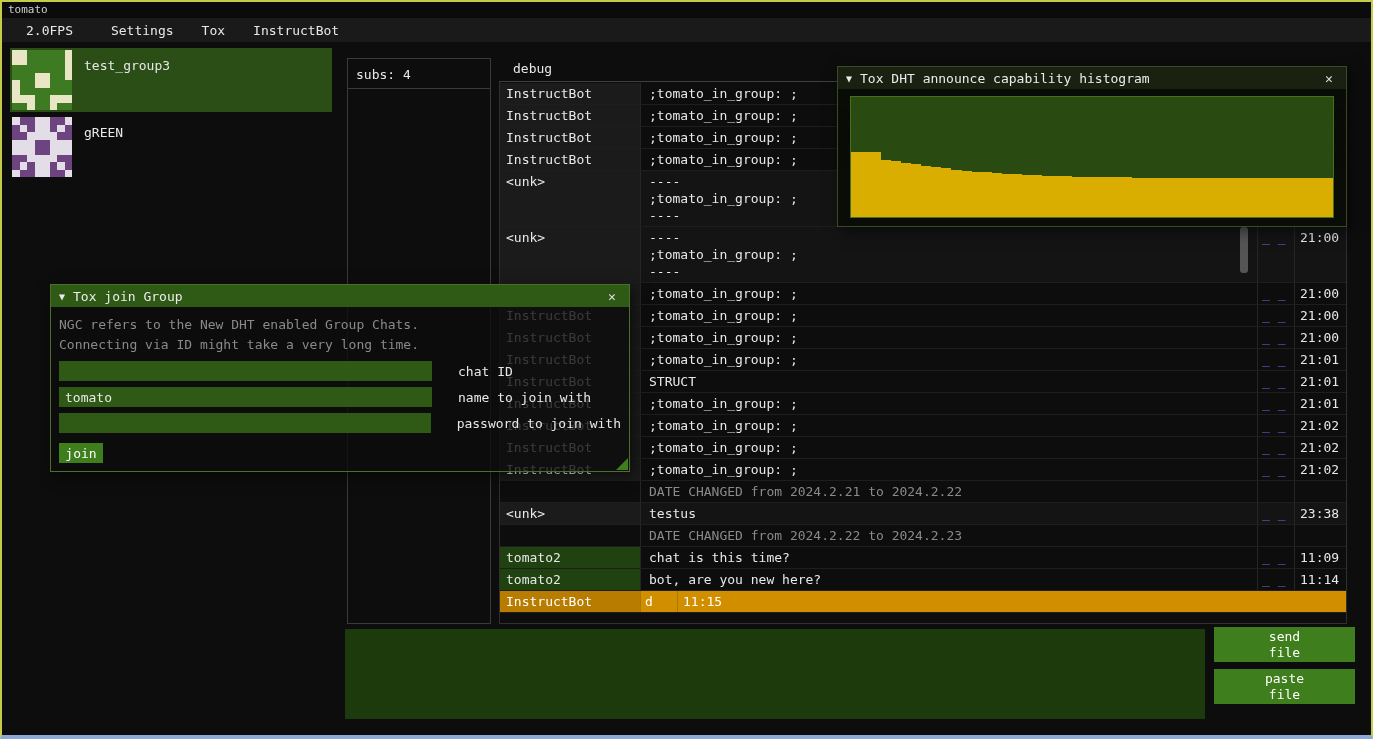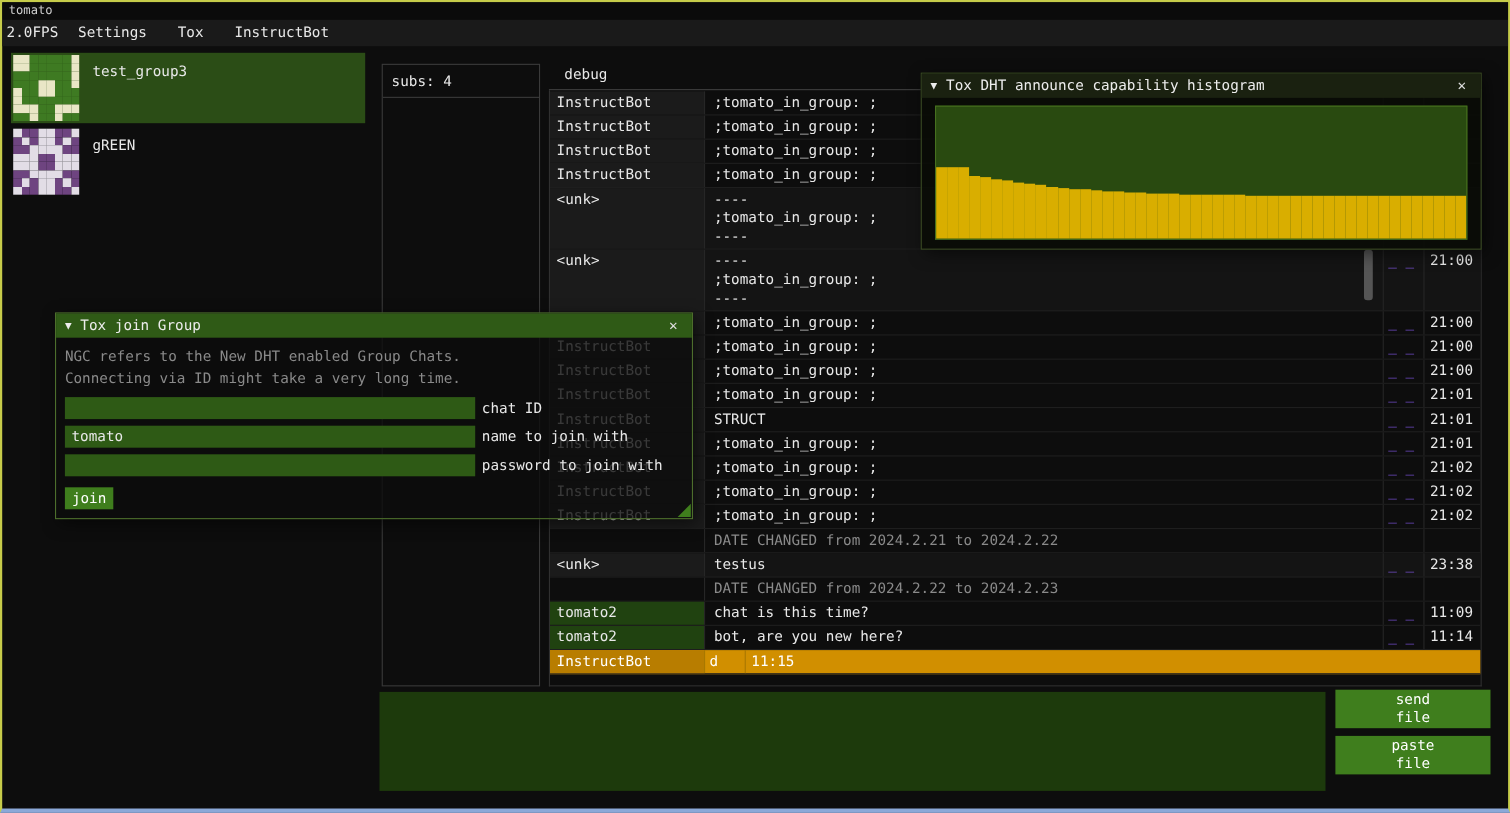--- a/index.html
+++ b/index.html
@@ -7,21 +7,21 @@
   body { font-family:"DejaVu Sans Mono","Liberation Mono",monospace; font-size:13px; color:#e8e8e8; }
 
   .app { position:relative; width:1373px; height:739px; background:#0d0d0d;
          border:2px solid #c6cc4a; border-bottom:4px solid #8ba8d8; overflow:hidden; }
 
   .titlebar { position:absolute; top:0; left:0; right:0; height:16px; background:#0b0b0b;
               font-size:11px; color:#cfcfcf; padding:1px 6px; }
 
   .menubar { position:absolute; top:16px; left:0; right:0; height:24px; background:#1a1a1a;
              display:flex; align-items:center; }
-  .menubar .fps { padding:0 4px; }
+  .menubar .fps { padding:0 24px; }
   .menu-item { padding:0 14px; cursor:default; }
 
   
   .sidebar { position:absolute; left:8px; top:46px; width:322px; }
   .group-item { display:flex; height:64px; margin-bottom:3px; }
   .group-item.selected { background:#2b4d16; }
   .avatar { width:60px; height:60px; margin:2px; display:grid;
             grid-template-columns:repeat(8,1fr); grid-auto-rows:1fr; }
   .group-name { padding:10px 0 0 10px; }
 
@@ -74,21 +74,21 @@
   .fw-close { width:18px; text-align:center; color:#dedede; cursor:default; }
 
   .join-window { left:48px; top:282px; width:580px; height:188px;
                  background:rgba(12,12,12,0.8); border:1px solid #4d6e2c; z-index:20; }
   .join-window .fw-titlebar { background:#2f5a16; }
   .jw-body { padding:8px; position:relative; height:calc(100% - 22px); }
   .jw-desc { color:#8a8a8a; line-height:20px; white-space:nowrap; }
   .jw-field { margin-top:6px; display:flex; align-items:center; }
   .jw-input { width:373px; height:20px; background:#2e5a15; border:none; outline:none;
               color:#e8e8e8; font:inherit; padding:0 6px; }
-  .jw-label { margin-left:6px; white-space:nowrap; }
+  .jw-label { margin-left:26px; white-space:nowrap; }
   .join-btn { margin-top:10px; width:44px; height:20px; background:#3f7e1d; border:none;
               color:#fff; font:inherit; display:block; }
   .resize-grip { position:absolute; right:1px; bottom:1px; width:0; height:0;
                  border-left:12px solid transparent; border-bottom:12px solid #3f7e1d; }
 
   .histo-window { left:835px; top:64px; width:510px; height:161px;
                   background:rgba(10,12,6,0.93); border:1px solid #3a4a24; z-index:15; }
   .histo-window .fw-titlebar { background:#1a2110; }
   .plot { position:relative; margin:7px 12px 10px; height:122px; background:#294a10;
           border:1px solid #46701f; display:flex; align-items:flex-end; overflow:hidden; }

